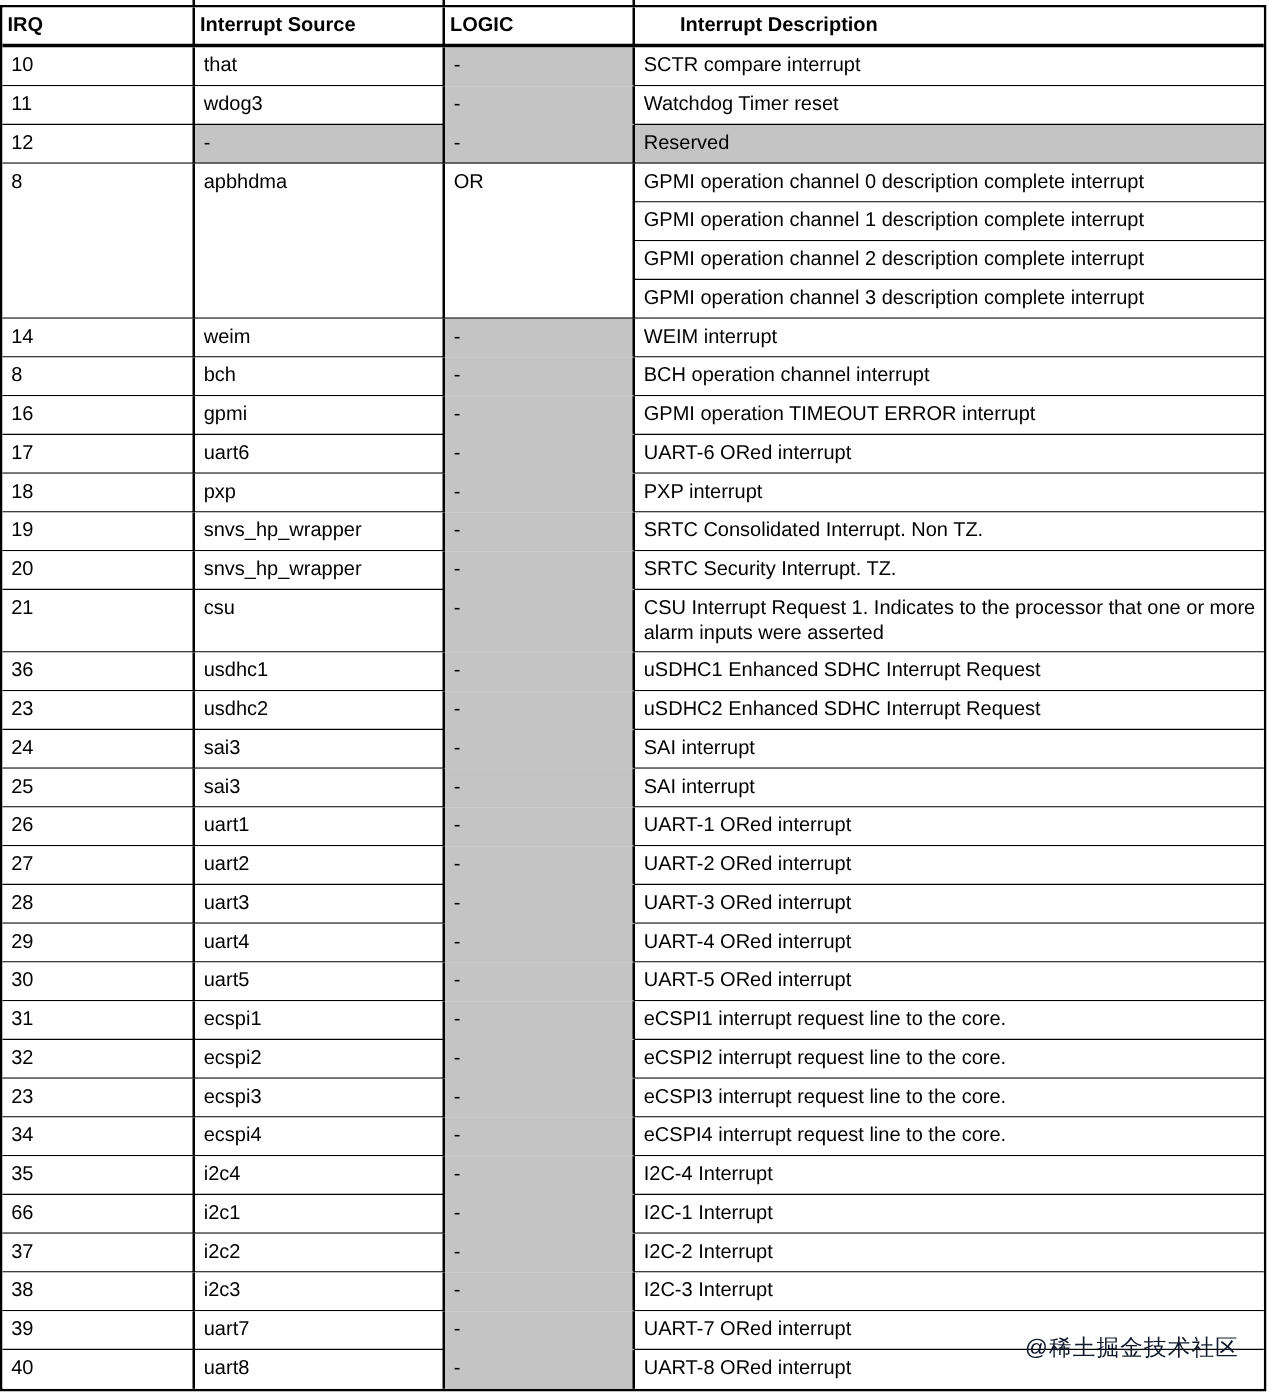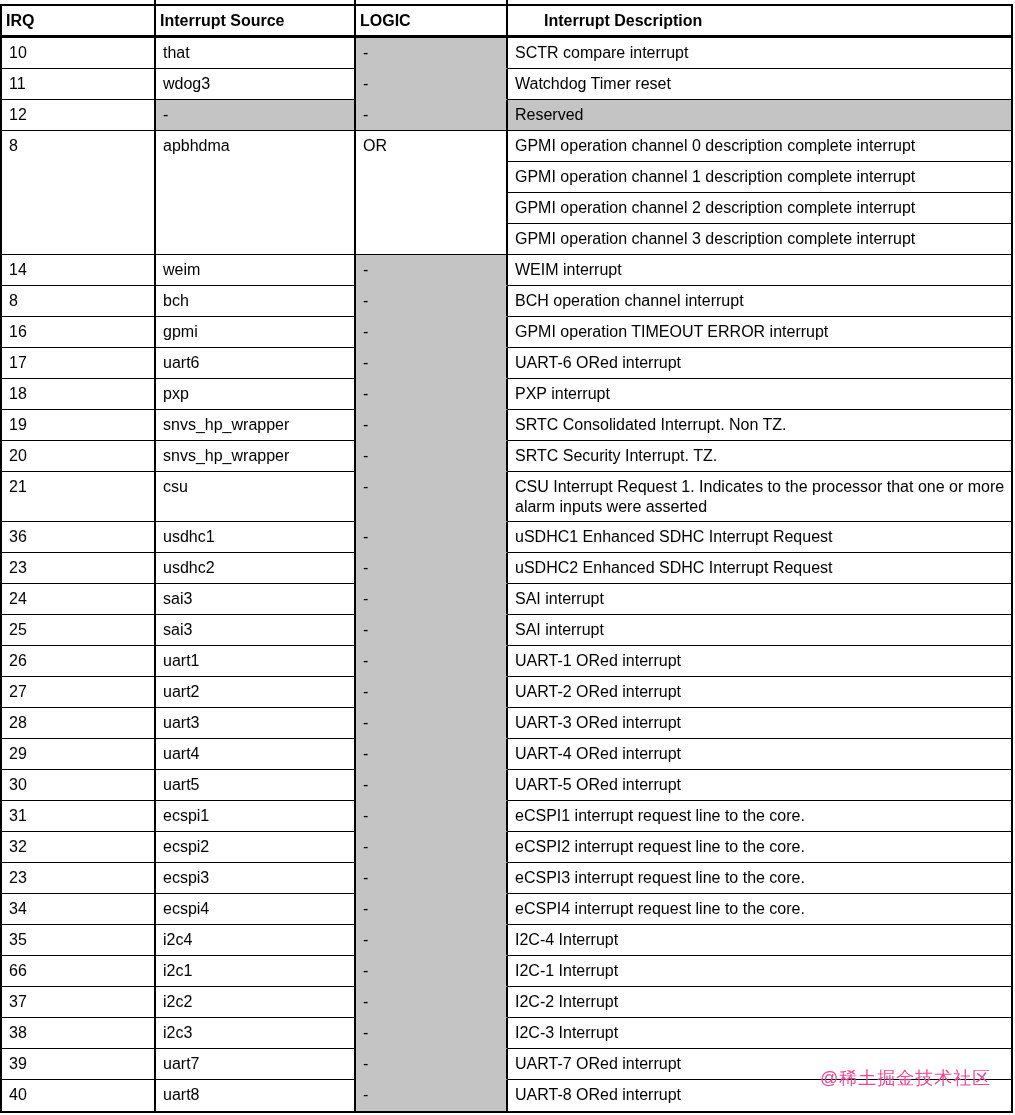--- a/index.html
+++ b/index.html
@@ -76,21 +76,21 @@
   
   td.merge-down { border-bottom-color: #c4c4c4; }
   tr.last-row td { border-bottom: none; }
 
   .watermark {
     position: absolute;
     left: 820px;
     top: 1066px;
     font-size: 18px;
     letter-spacing: 1px;
-    color: #ec4899;
+    color: #0f172a;
     white-space: nowrap;
     pointer-events: none;
   }
 </style>
 </head>
 <body>
 
 <div class="page">
 
   <div class="top-strip">

